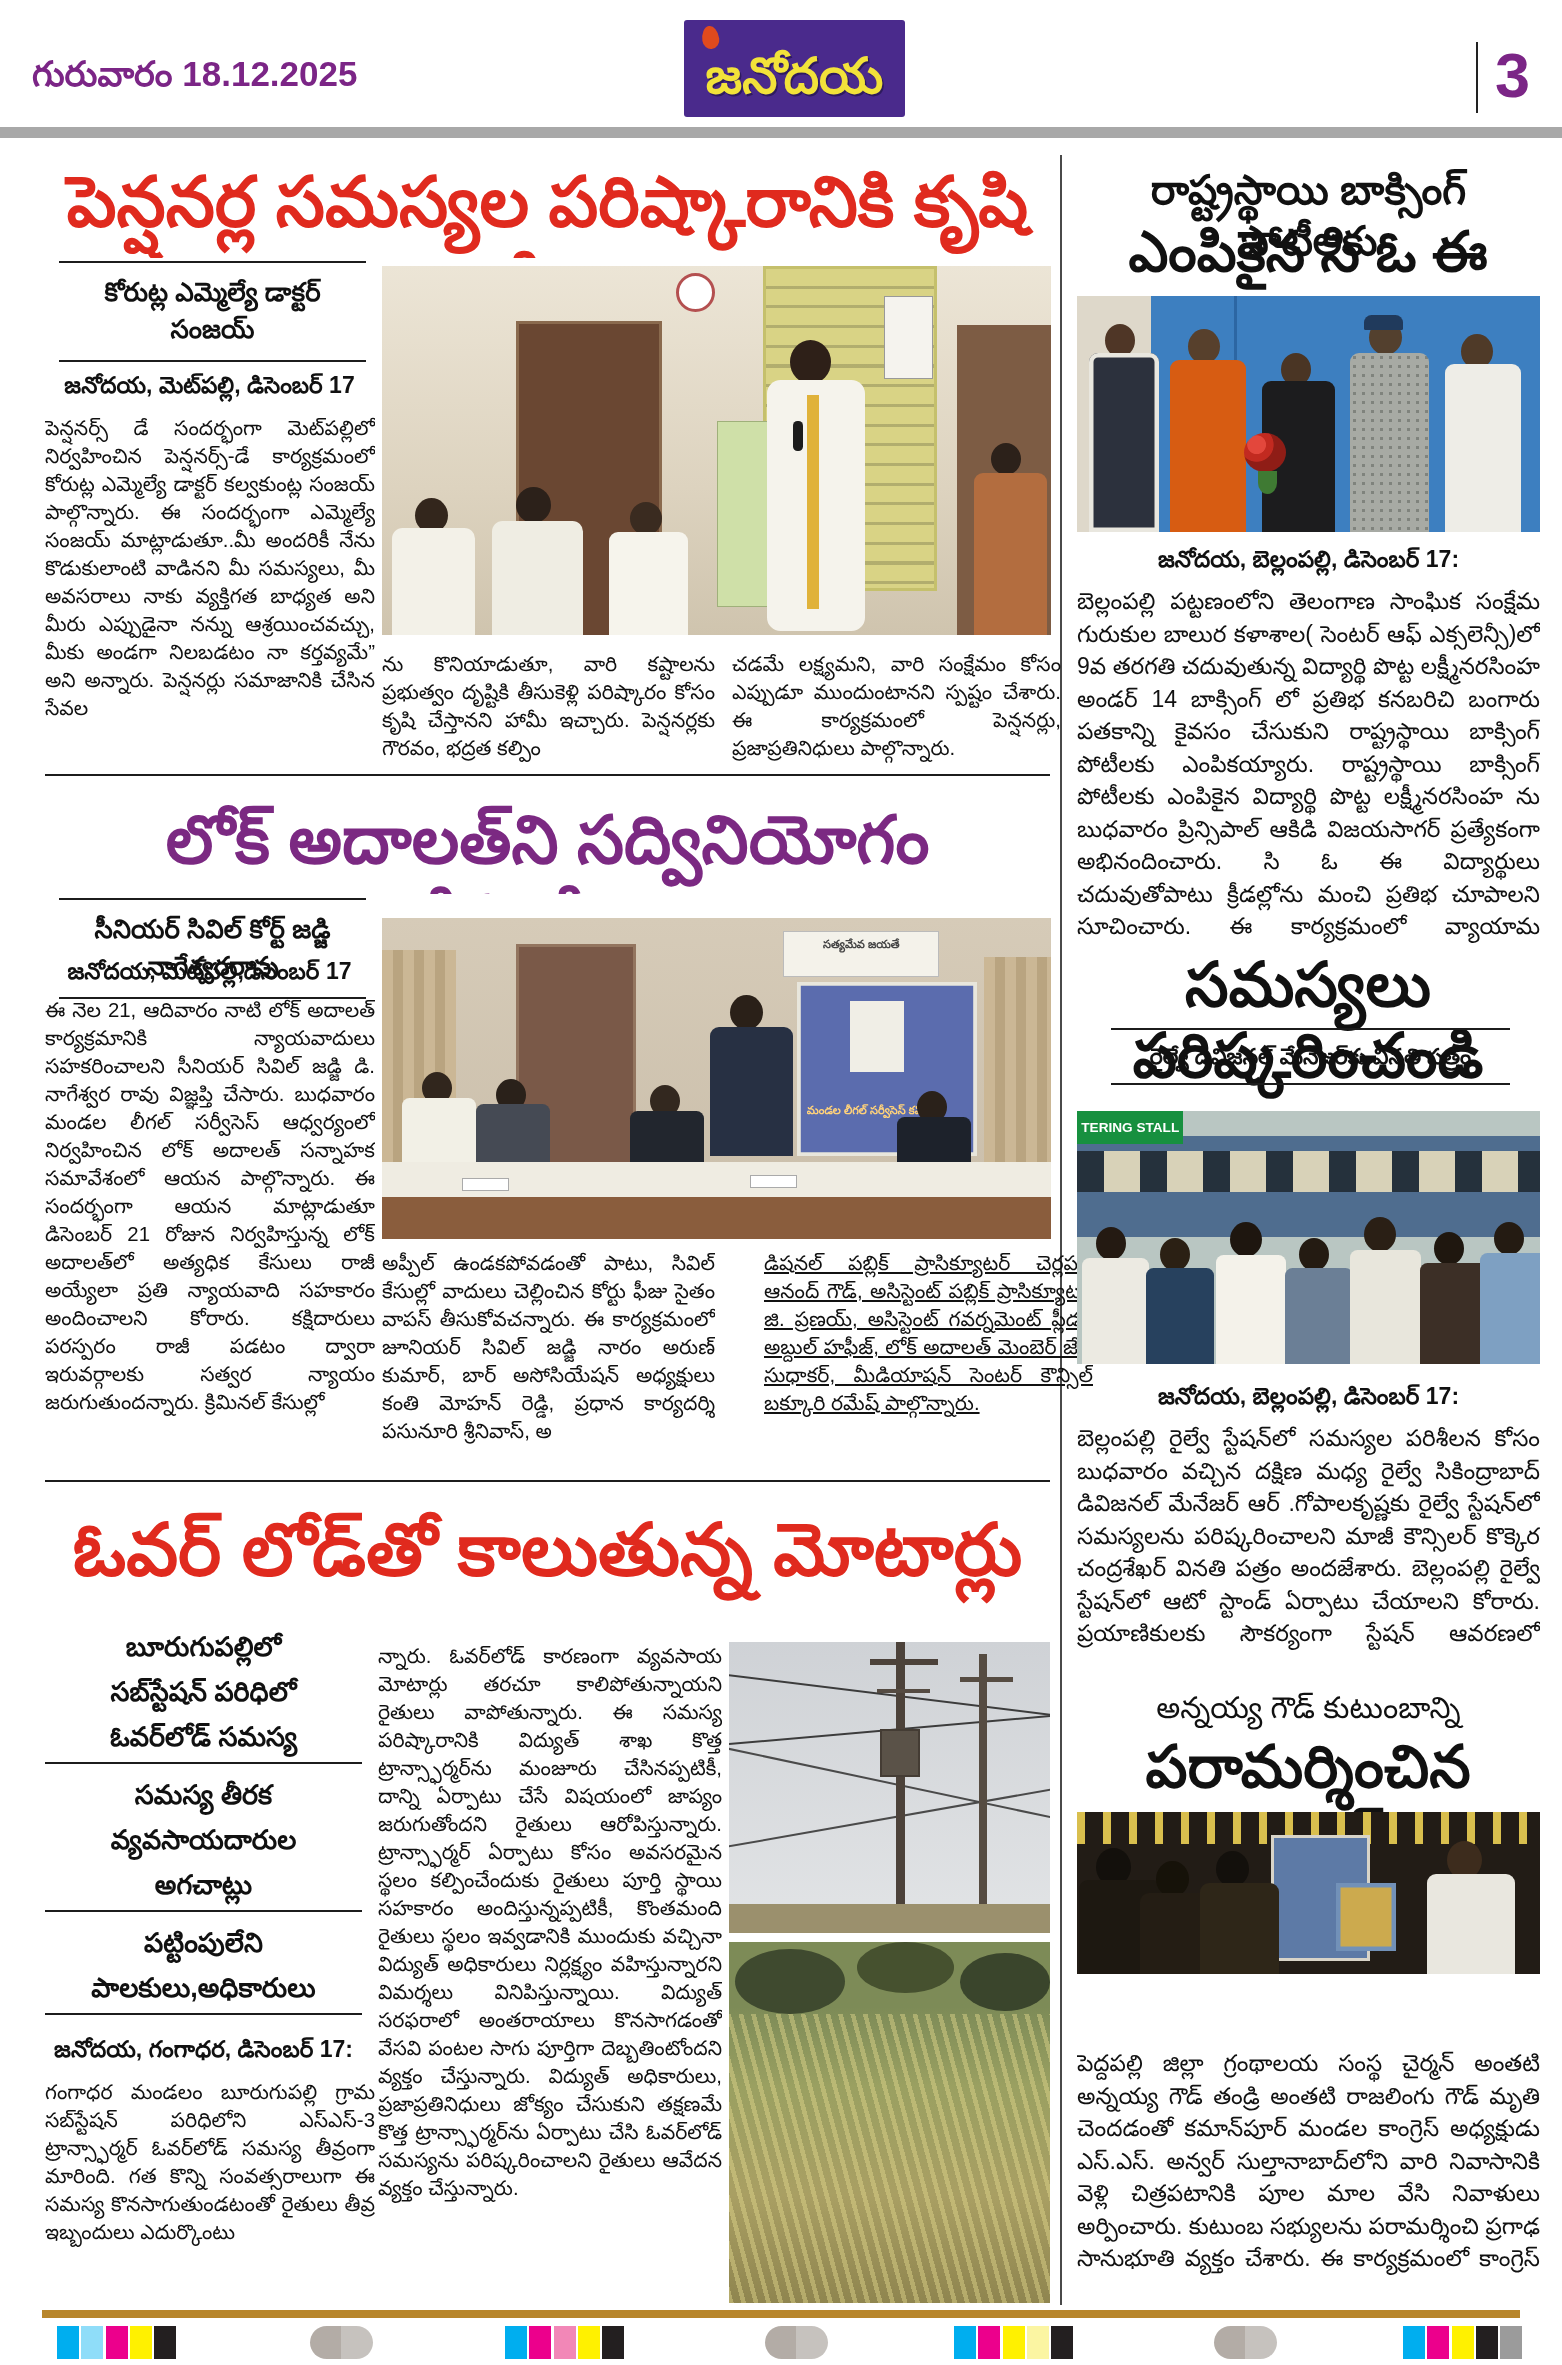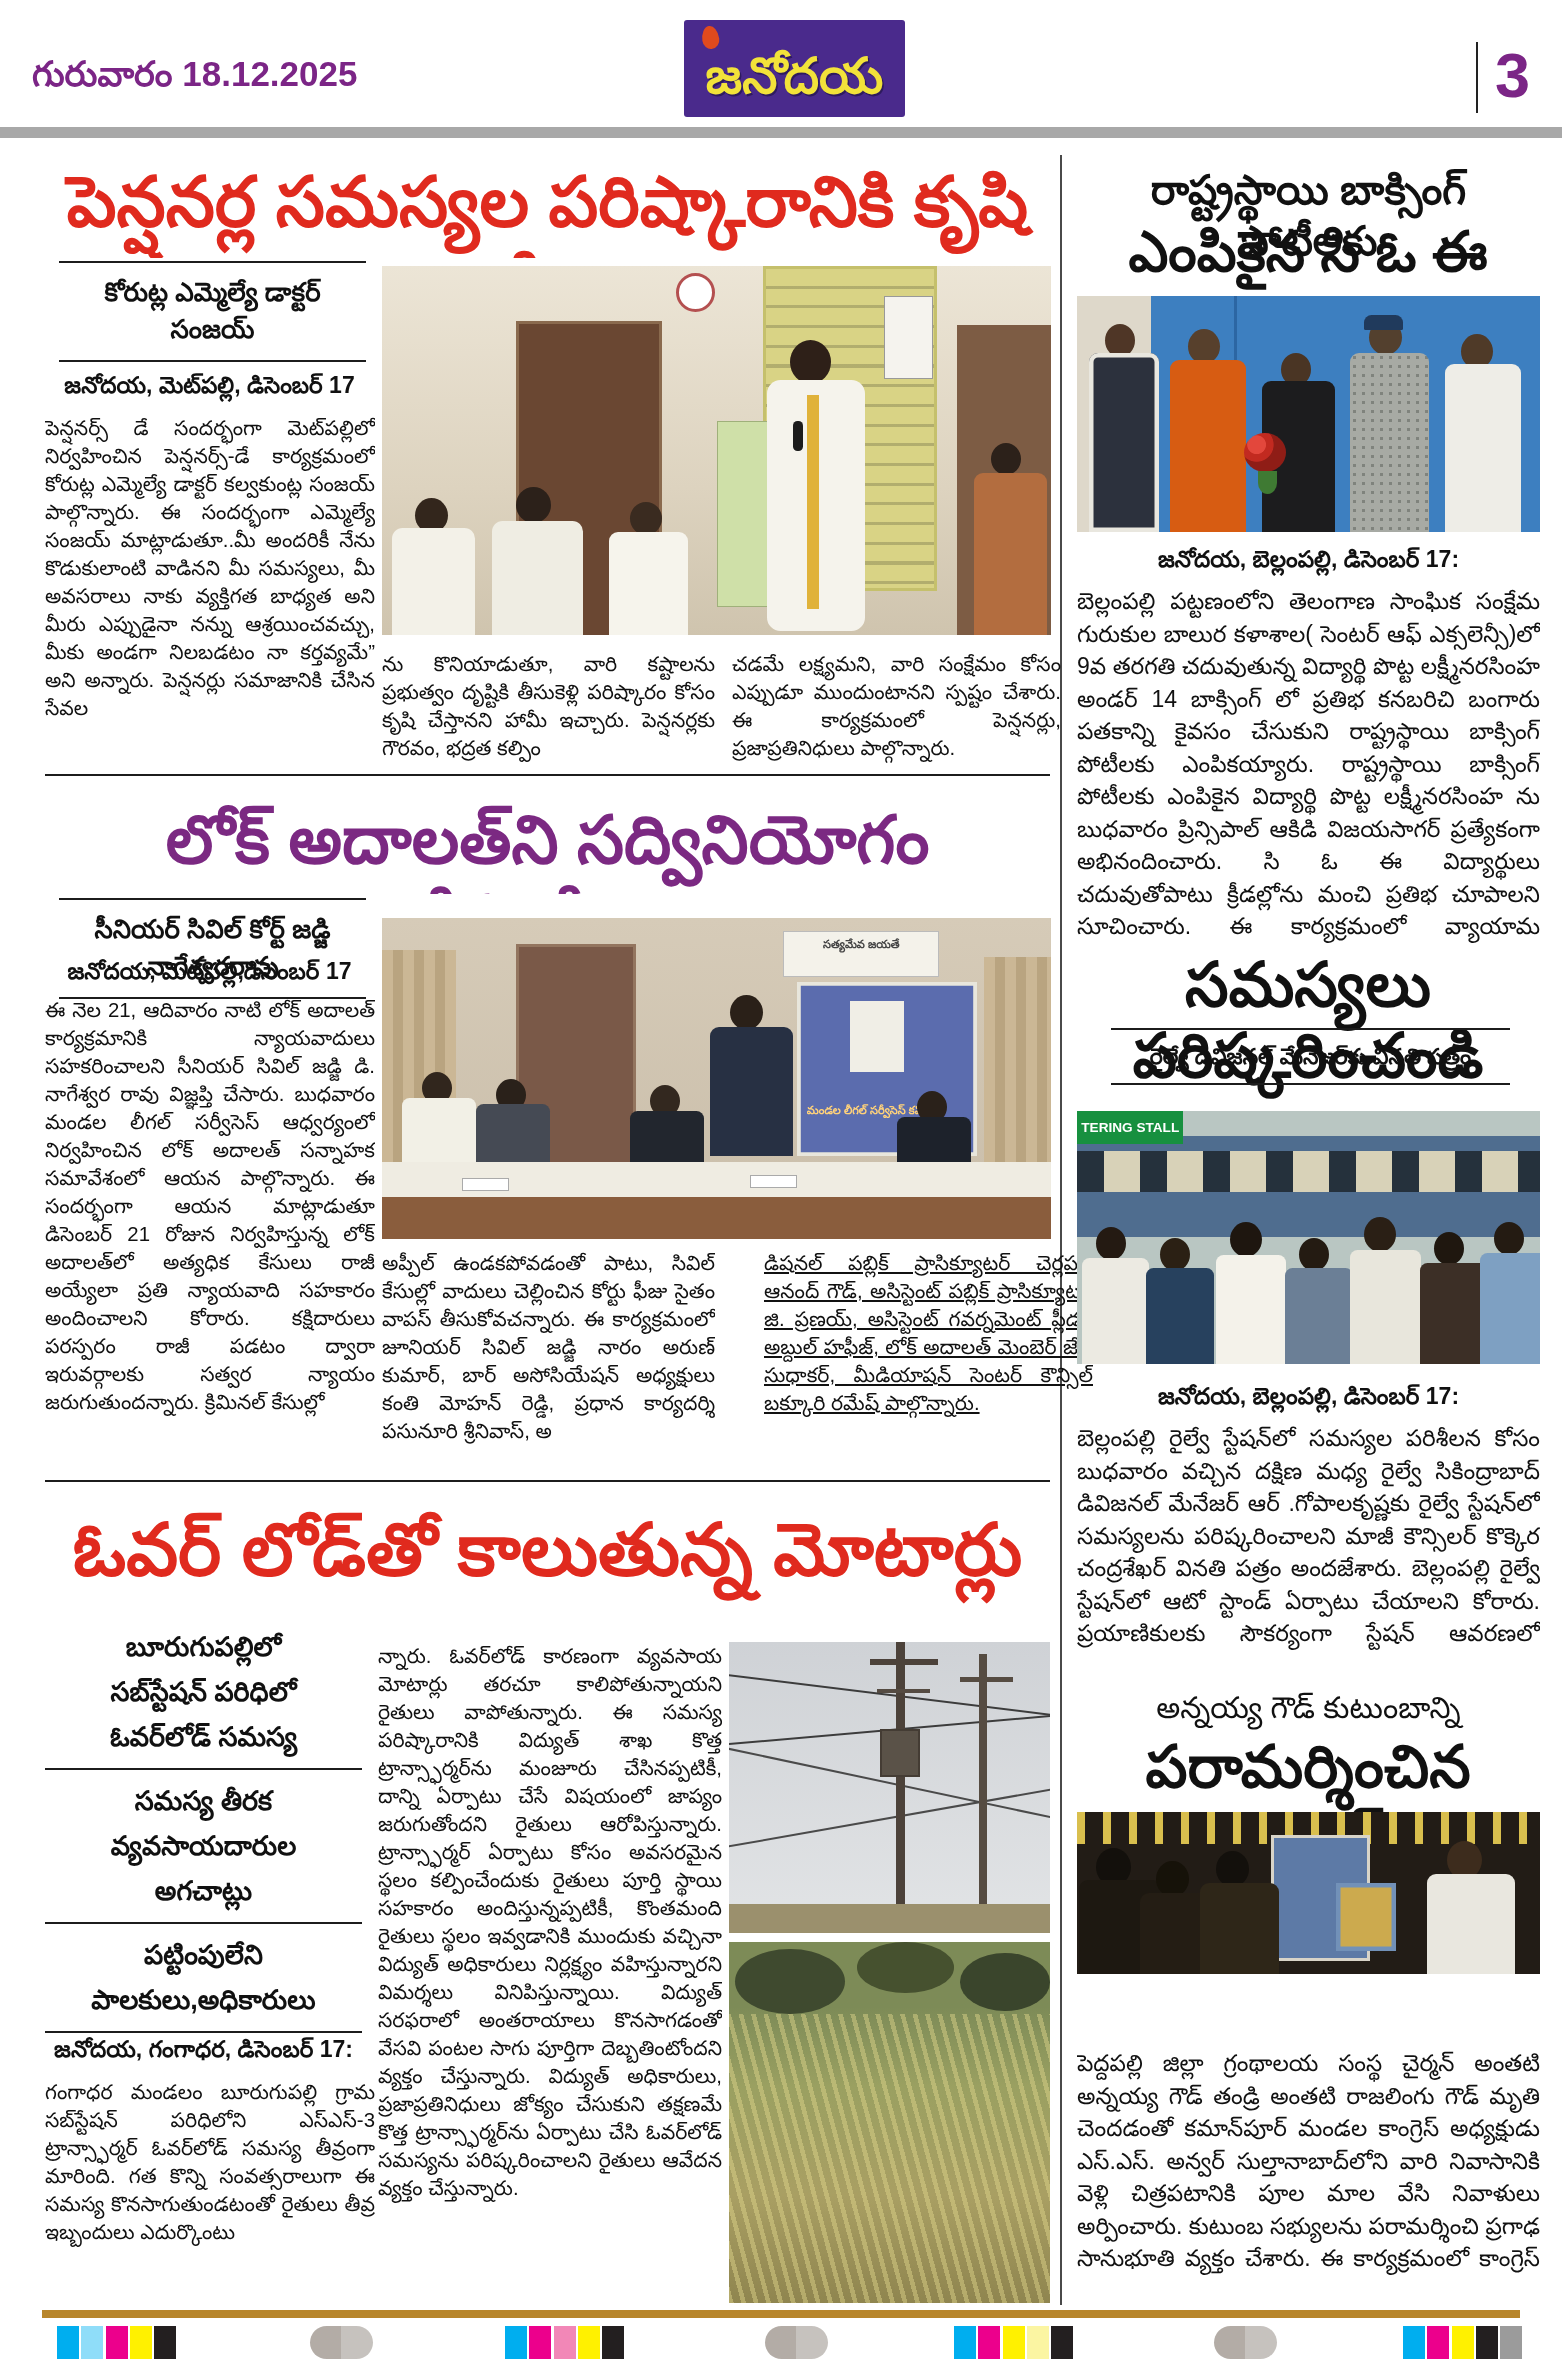--- a/index.html
+++ b/index.html
@@ -26,21 +26,21 @@
   .head-purple{color:#7b2982;font-weight:bold;font-size:67px;line-height:1.2;}
   .head-black-sm{color:#111;font-weight:bold;font-size:41px;line-height:1.25;}
   .head-black-lg{color:#111;font-weight:bold;font-size:56px;line-height:1.2;}
   .head-red-lg{color:#e02a1e;font-weight:bold;font-size:73px;line-height:1.2;}
   
   .subhead-box{border-top:2.3px solid #1c1c1c;border-bottom:2.3px solid #1c1c1c;
                padding:10.6px 3px;font-size:26px;font-weight:bold;text-align:center;line-height:1.45;}
   .dateline{font-size:23px;font-weight:bold;text-align:center;}
   .body{font-size:20.4px;line-height:28px;text-align:justify;overflow:hidden;}
   .rbody{font-size:23px;line-height:32.5px;text-align:justify;overflow:hidden;}
-  .deck-group{border-bottom:2.3px solid #1c1c1c;padding-bottom:8px;margin-bottom:9px;}
+  .deck-group{border-bottom:2.3px solid #1c1c1c;padding-bottom:2px;margin-bottom:9px;}
   .deck-group.last{}
   .deck-line{font-size:27px;font-weight:bold;text-align:center;line-height:45px;}
   
   .ph{position:absolute;overflow:hidden;background:#cfc6b4;}
   .ph .el{position:absolute;}
   .head-c{border-radius:50%;}
   
   .sw{display:inline-block;width:22px;height:33px;margin-right:2.3px;vertical-align:top;}
   .pill{width:63px;height:33px;border-radius:16.6px;background:linear-gradient(90deg,#b3aca6 0 50%,#c6c2be 50% 100%);}
   .tinytext{font-size:11.3px;color:#555;line-height:1.2;overflow:hidden;}

